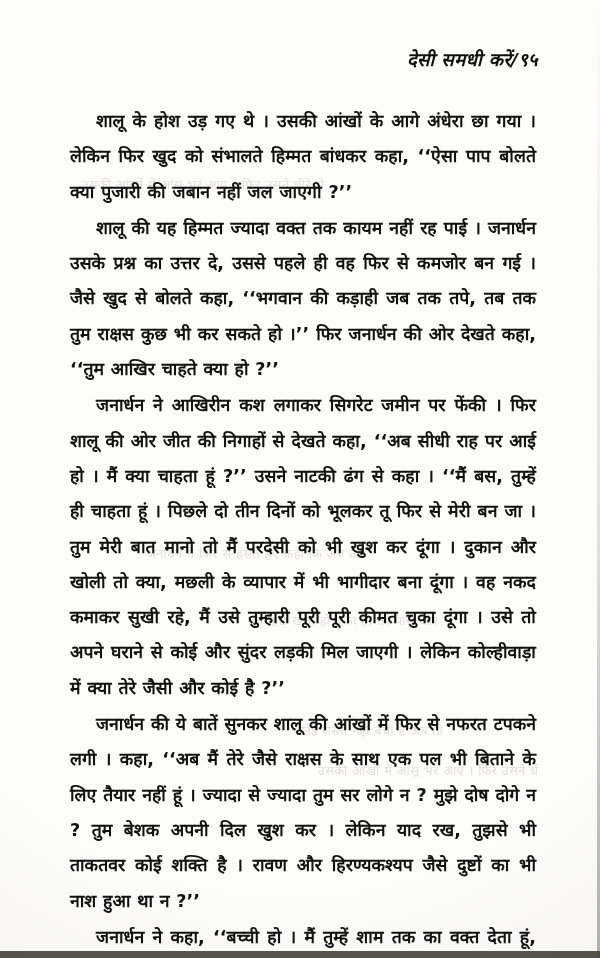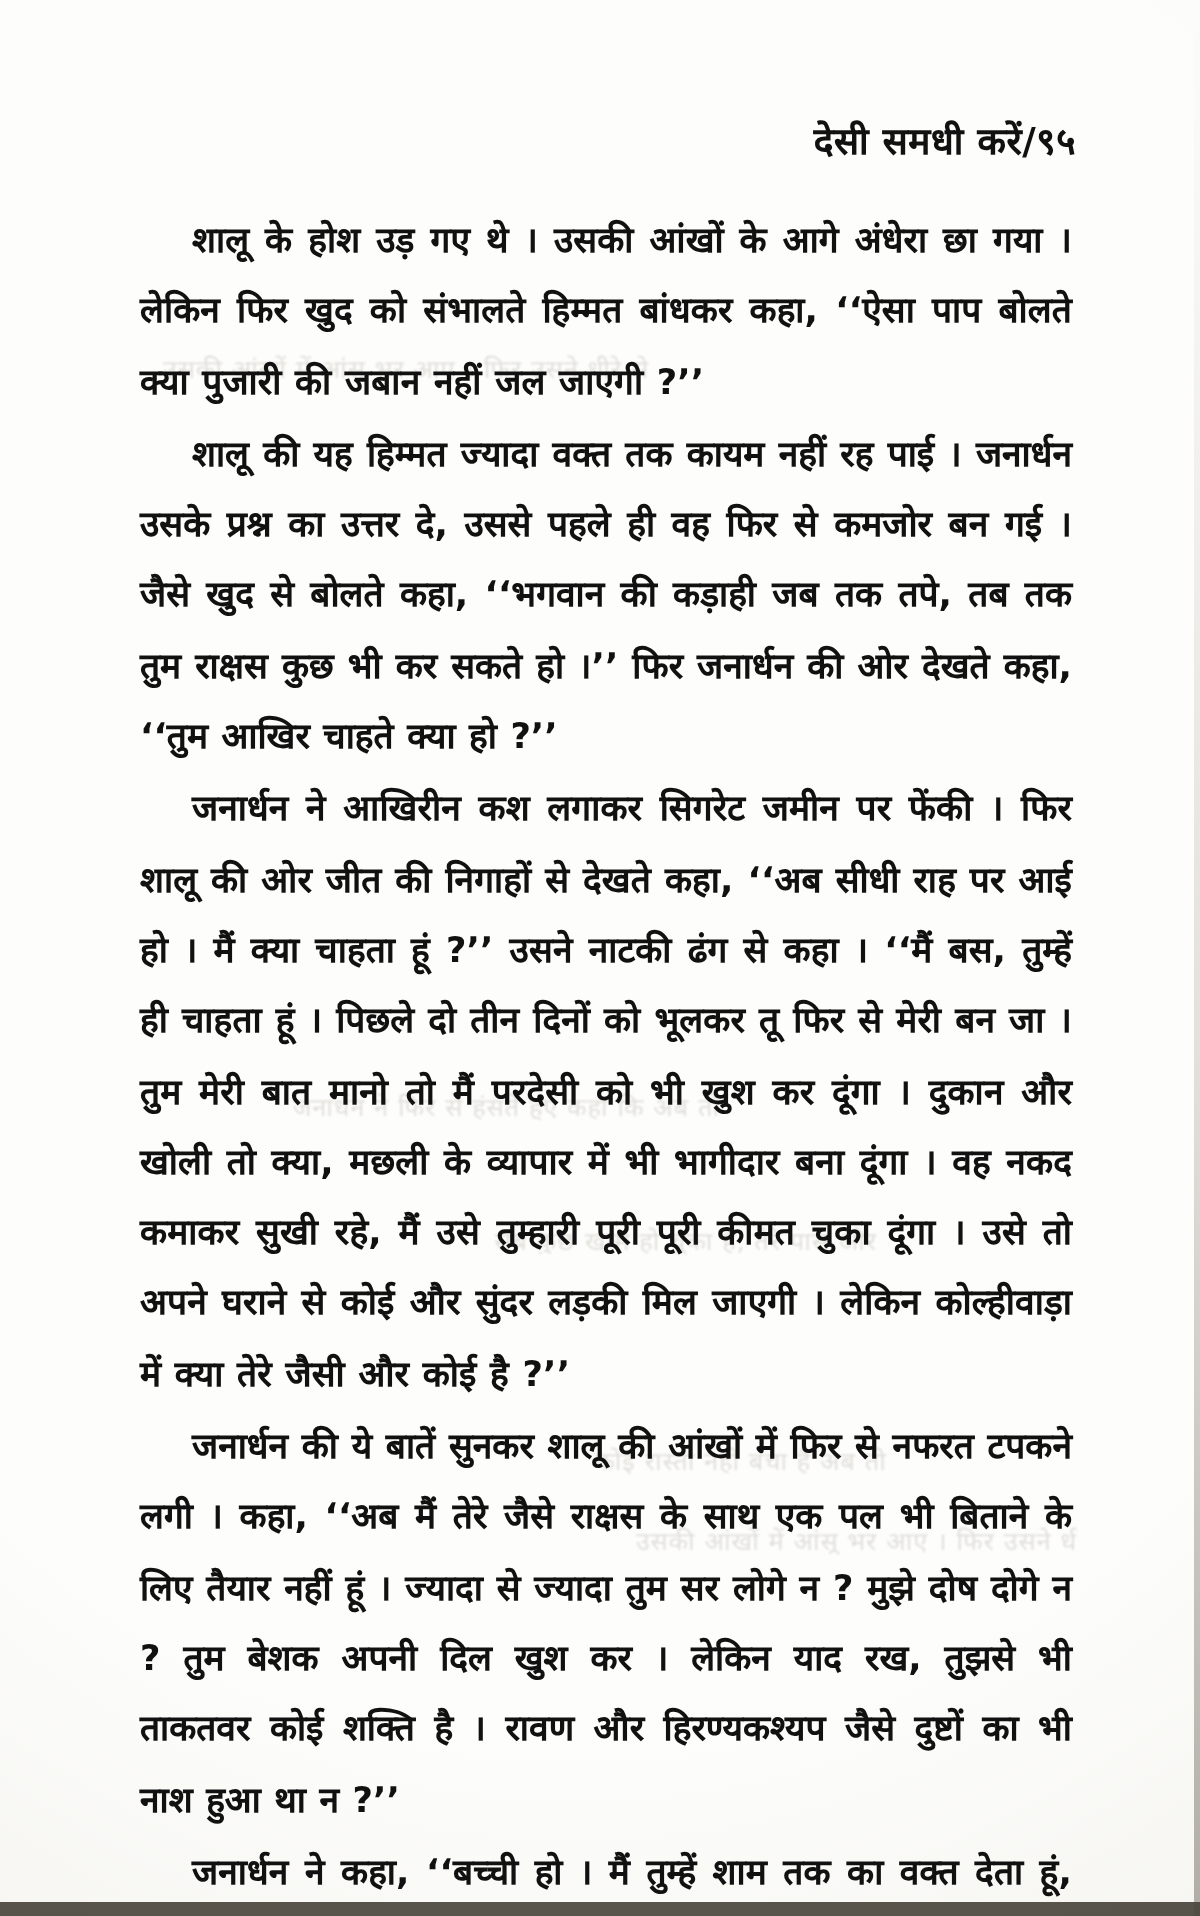--- a/index.html
+++ b/index.html
@@ -36,26 +36,27 @@
     white-space: nowrap;
     overflow: hidden;
     pointer-events: none;
     filter: blur(0.45px);
     transform: scaleX(1.02);
   }
 
   
   #running-head {
     position: absolute;
-    top: 57px;
+    top: 46px;
     right: 62px;
     font-size: 18.5px;
     font-weight: 700;
     letter-spacing: .3px;
     white-space: nowrap;
+    font-style: italic;
   }
 
   
   #body-text {
     position: absolute;
     top: 104px;
     left: 70px;
     width: 466px;
   }
 

